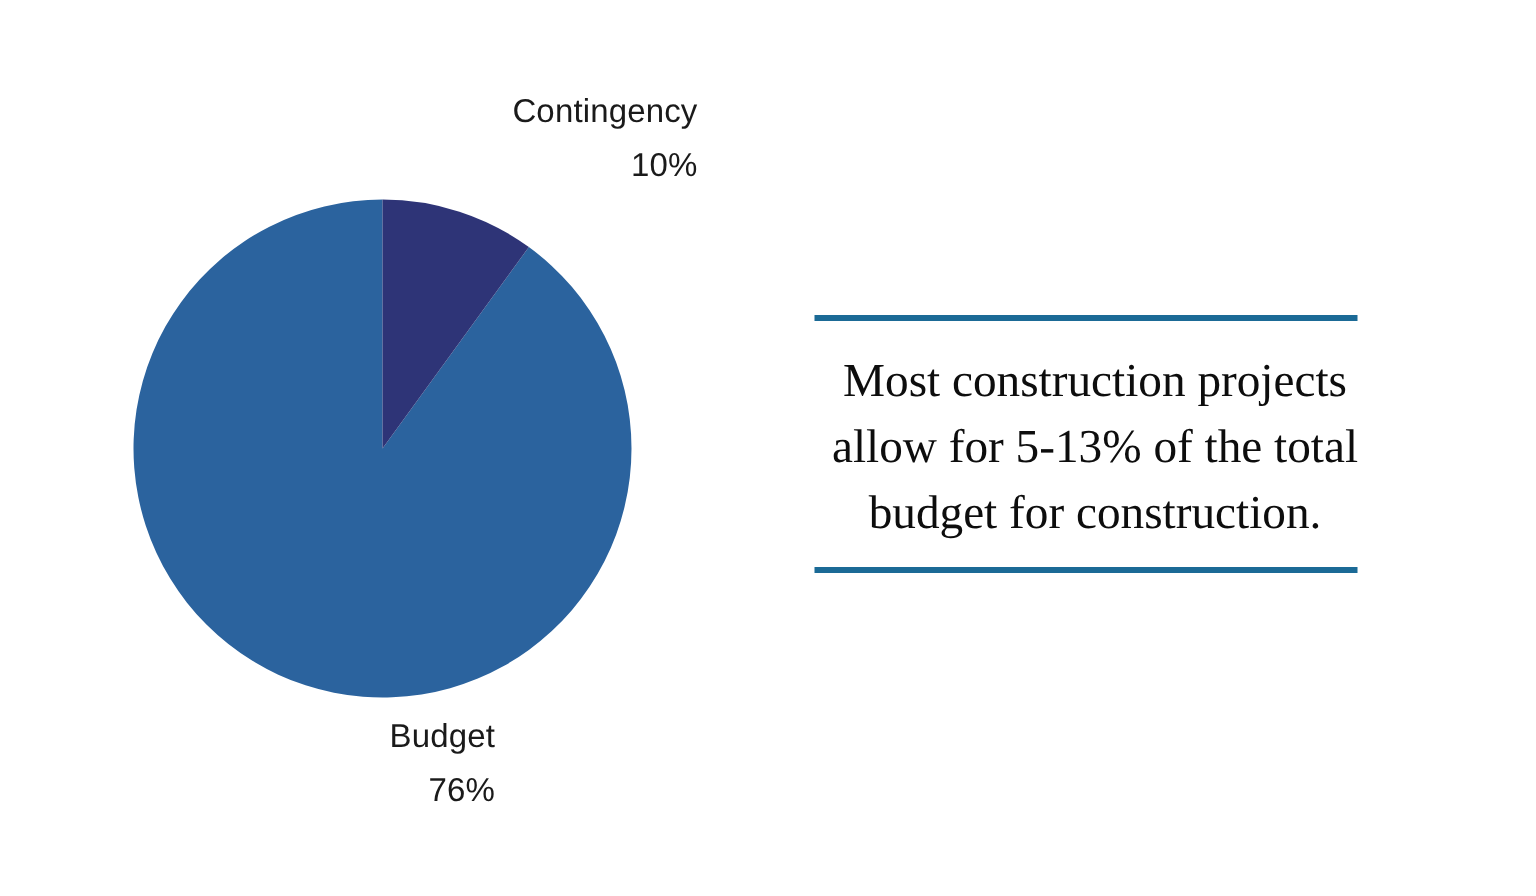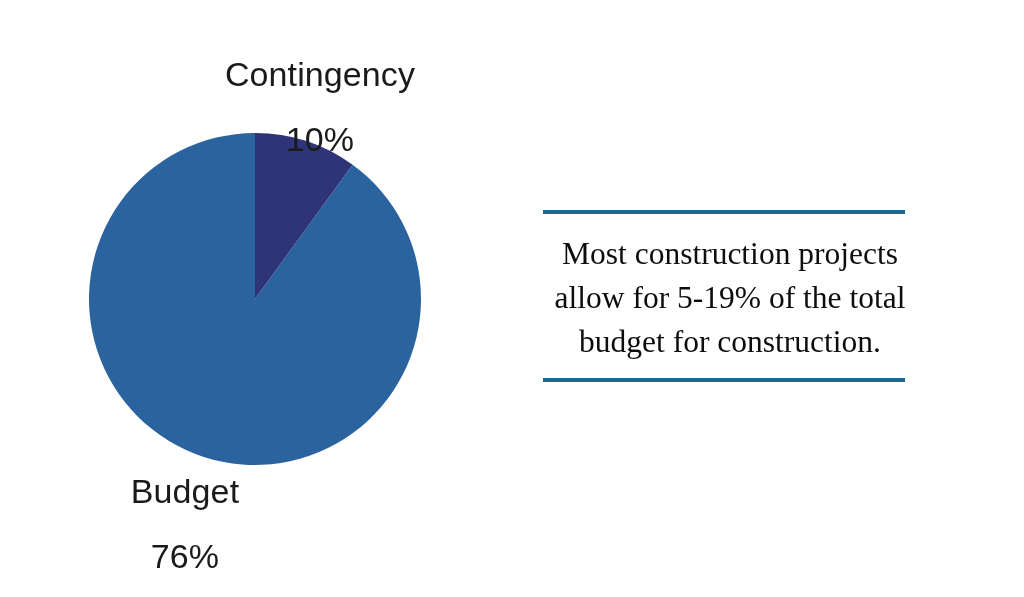--- a/index.html
+++ b/index.html
@@ -39,23 +39,23 @@
     position: absolute;
     left: 70px;
     top: 114px;
     width: 370px;
     height: 370px;
     display: block;
   }
 
   .pie-label {
     position: absolute;
-    text-align: center;
+    text-align: right;
     font-family: "Liberation Sans", sans-serif;
-    font-size: 34px;
+    font-size: 22px;
     line-height: 36px;
     color: #1a1a1a;
     white-space: nowrap;
     letter-spacing: 0.1px;
   }
 
   #label-contingency {
     left: 175px;
     top: 56px;
     width: 290px;
@@ -65,21 +65,20 @@
     left: 40px;
     top: 473px;
     width: 290px;
   }
 
   .pie-label-name {
     display: block;
   }
   .pie-label-value {
     display: block;
-    margin-top: 29px;
   }
 
   
   #callout-panel {
     position: absolute;
     left: 500px;
     top: 0;
     width: 524px;
     height: 597px;
   }
@@ -155,21 +154,21 @@
     </div>
 
   </div>
 
   <div id="callout-panel">
 
     <div class="callout-rule" id="callout-rule-top"></div>
 
     <div id="callout-text">
       <span class="line">Most construction projects</span>
-      <span class="line">allow for 5-19% of the total</span>
+      <span class="line">allow for 5-13% of the total</span>
       <span class="line">budget for construction.</span>
     </div>
 
     <div class="callout-rule" id="callout-rule-bottom"></div>
 
   </div>
 
 
 </div>
 

